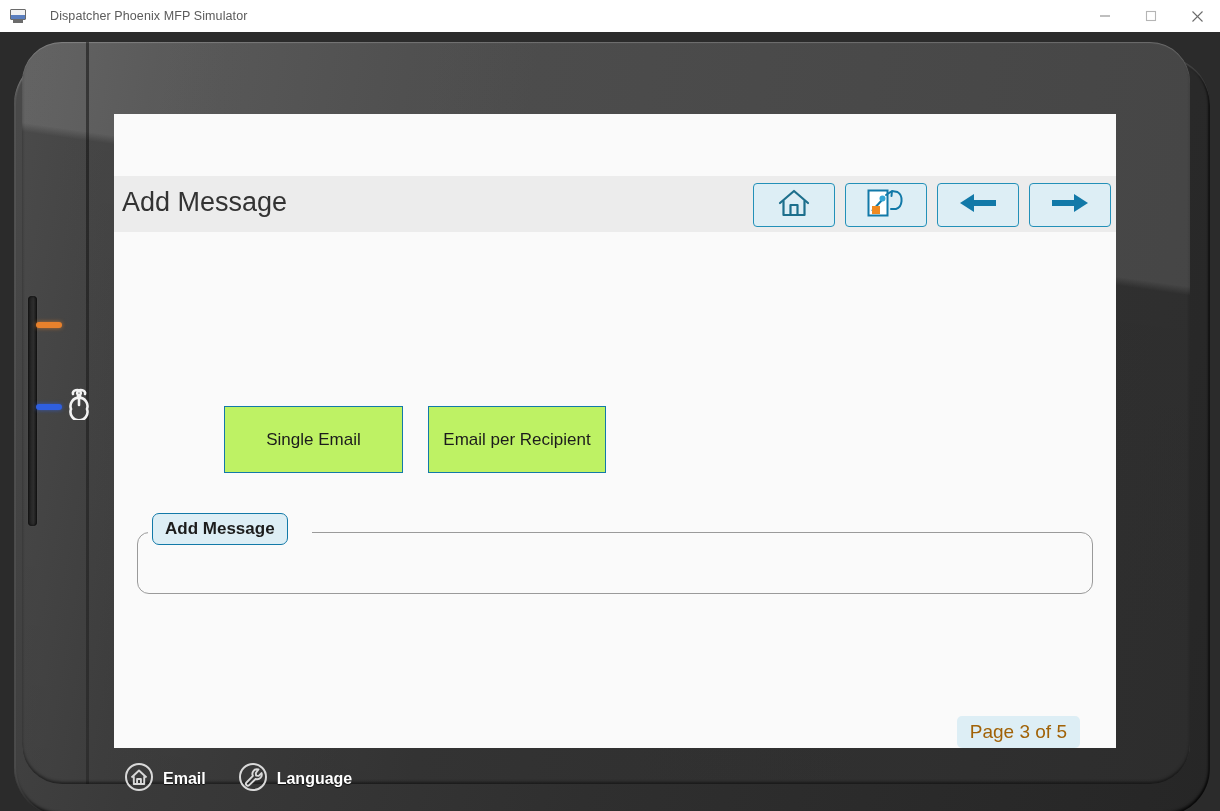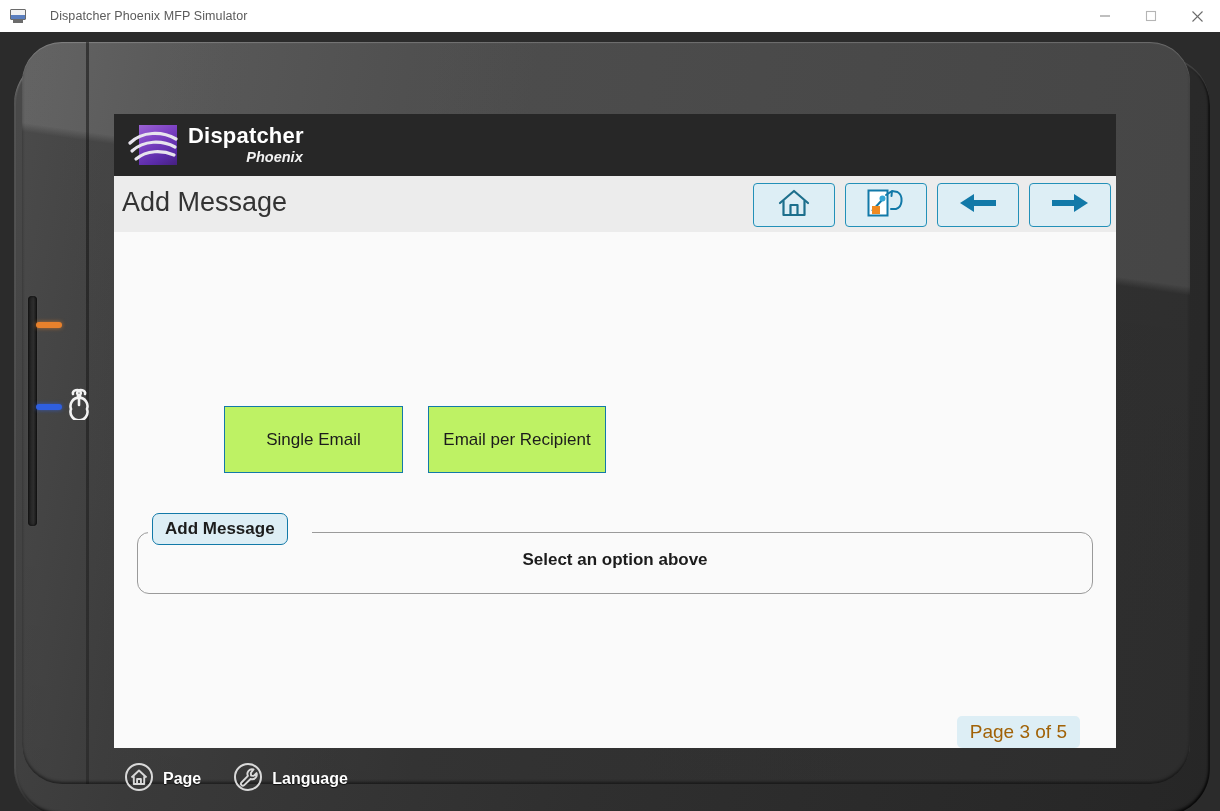--- a/index.html
+++ b/index.html
@@ -270,36 +270,20 @@
         <path d="M9 25 a8.5 8.5 0 1 1 16 0 a8.5 8.5 0 1 1 -16 0"></path>
         <path d="M17 14 v7"></path>
         <path d="M11 10 a4 3 0 1 1 5 2"></path>
         <path d="M23 10 a4 3 0 1 0 -5 2"></path>
       </g>
     </svg>
   </div>
 
   <div id="screen">
 
-    <div id="brandbar">
-      <div id="logo-mark">
-        <div class="sq"></div>
-        <svg width="54" height="44" viewBox="0 0 54 44">
-          <g fill="none" stroke="#e7e4ee" stroke-width="3.2" stroke-linecap="round">
-            <path d="M2 20 C14 8, 34 8, 48 16"></path>
-            <path d="M4 28 C16 17, 34 17, 47 24"></path>
-            <path d="M8 36 C19 27, 34 27, 46 32"></path>
-          </g>
-        </svg>
-      </div>
-      <div id="logo-text">
-        <span id="logo-title">Dispatcher</span>
-        <span id="logo-sub">Phoenix</span>
-      </div>
-    </div>
 
     <div id="pageheader">
       <div id="page-title">Add Message</div>
 
       <div id="toolbar">
 
         <div class="tb-btn">
           <span>
             <svg width="34" height="30" viewBox="0 0 34 30">
               <g fill="none" stroke="#1d6f8c" stroke-width="2.2" stroke-linejoin="round" stroke-linecap="round">
@@ -352,41 +336,40 @@
 
 
       <div id="option-row">
         <div class="opt-btn" id="opt-single">Single Email</div>
         <div class="opt-btn" id="opt-per">Email per Recipient</div>
       </div>
 
       <div id="msg-fieldset">
         <div id="legend-mask"></div>
         <div id="msg-legend">Add Message</div>
-        <div id="msg-empty-text">Select an option above</div>
       </div>
 
       <div id="page-indicator">Page 3 of 5</div>
     </div>
   </div>
 
   <div id="bottomnav">
 
     <div class="nav-item">
       <span>
         <svg width="30" height="30" viewBox="0 0 30 30">
           <circle cx="15" cy="15" r="13" fill="none" stroke="#d9d9d9" stroke-width="2"></circle>
           <g fill="none" stroke="#d9d9d9" stroke-width="1.9" stroke-linejoin="round">
             <path d="M7.5 15.5 L15 8.5 L22.5 15.5"></path>
             <path d="M9.8 14.2 V22 H20.2 V14.2"></path>
             <path d="M13.1 22 V17 H16.9 V22"></path>
           </g>
         </svg>
       </span>
-      <span class="nav-label">Page</span>
+      <span class="nav-label">Email</span>
     </div>
 
     <div class="nav-item">
       <span>
         <svg width="30" height="30" viewBox="0 0 30 30">
           <circle cx="15" cy="15" r="13" fill="none" stroke="#d9d9d9" stroke-width="2"></circle>
           <path d="M20.5 7.5 a4.6 4.6 0 0 0 -5.6 6.4 L8.5 20.5 a1.9 1.9 0 0 0 2.7 2.7 L17.6 17 a4.6 4.6 0 0 0 5.9 -5.9 l-2.8 2.8 -2.6 -0.3 -0.3 -2.6 z" fill="none" stroke="#d9d9d9" stroke-width="1.9" stroke-linejoin="round"></path>
         </svg>
       </span>
       <span class="nav-label">Language</span>

